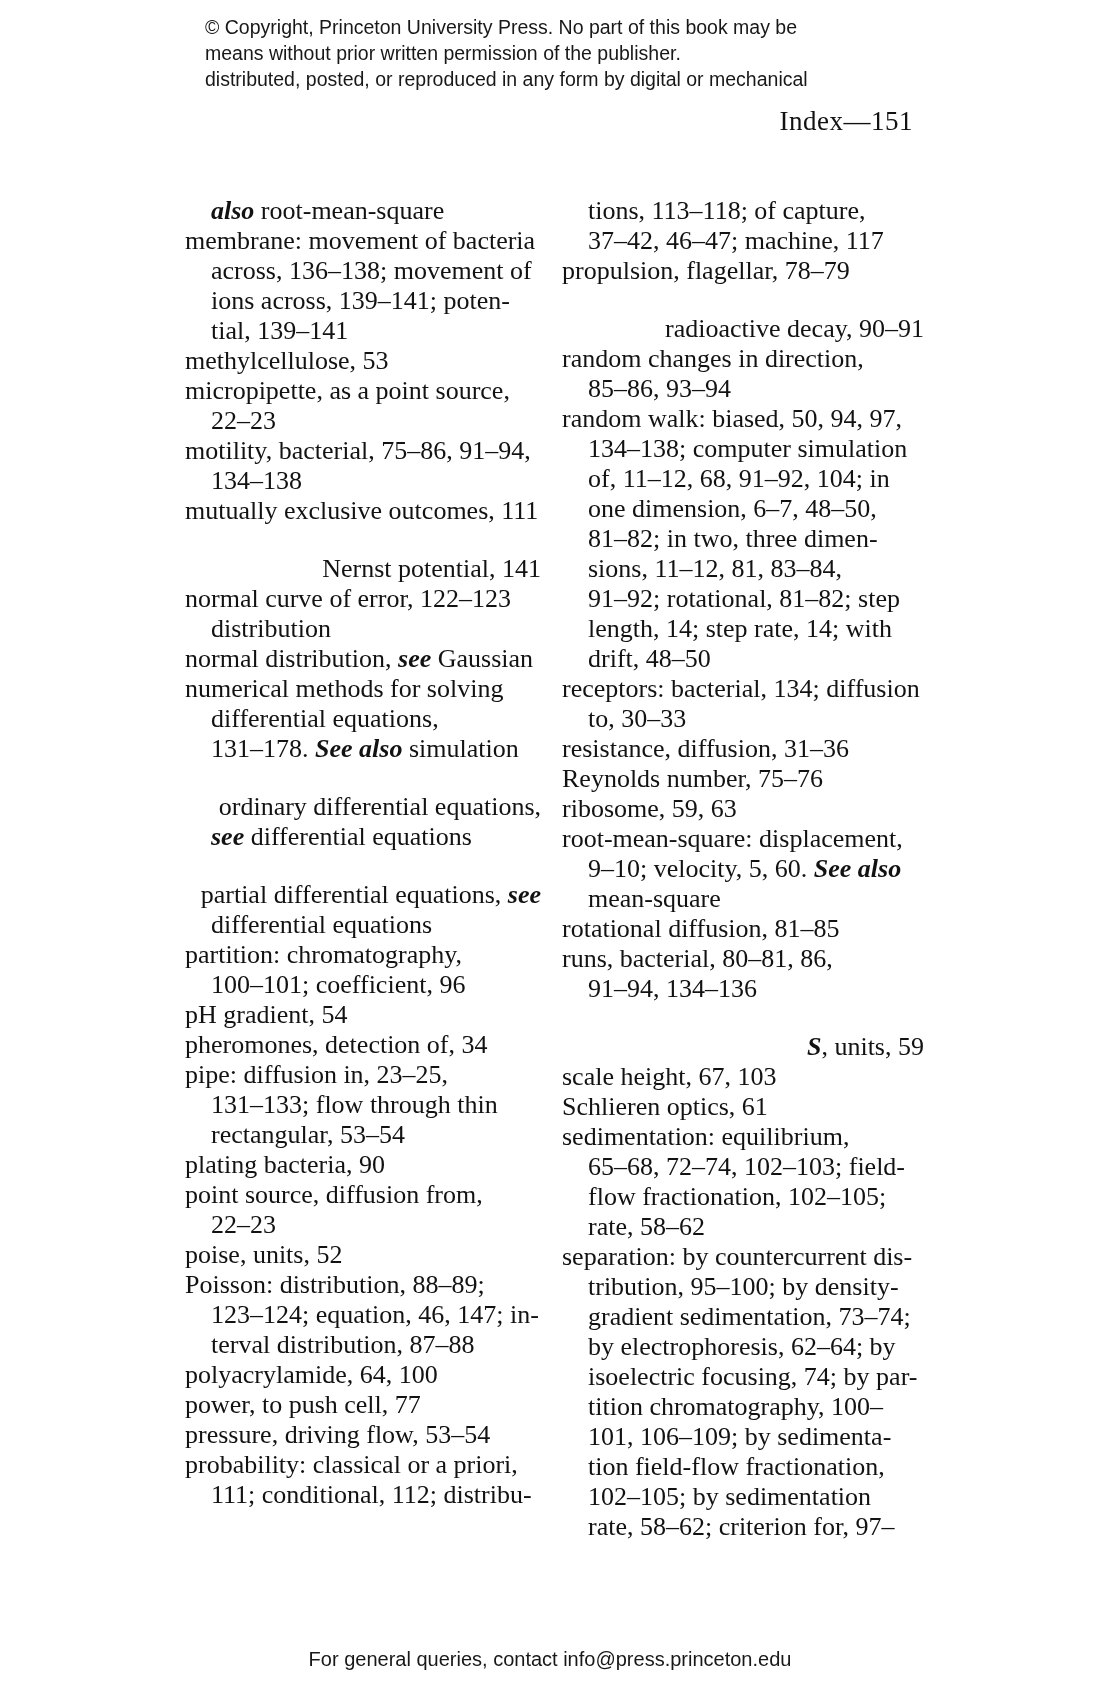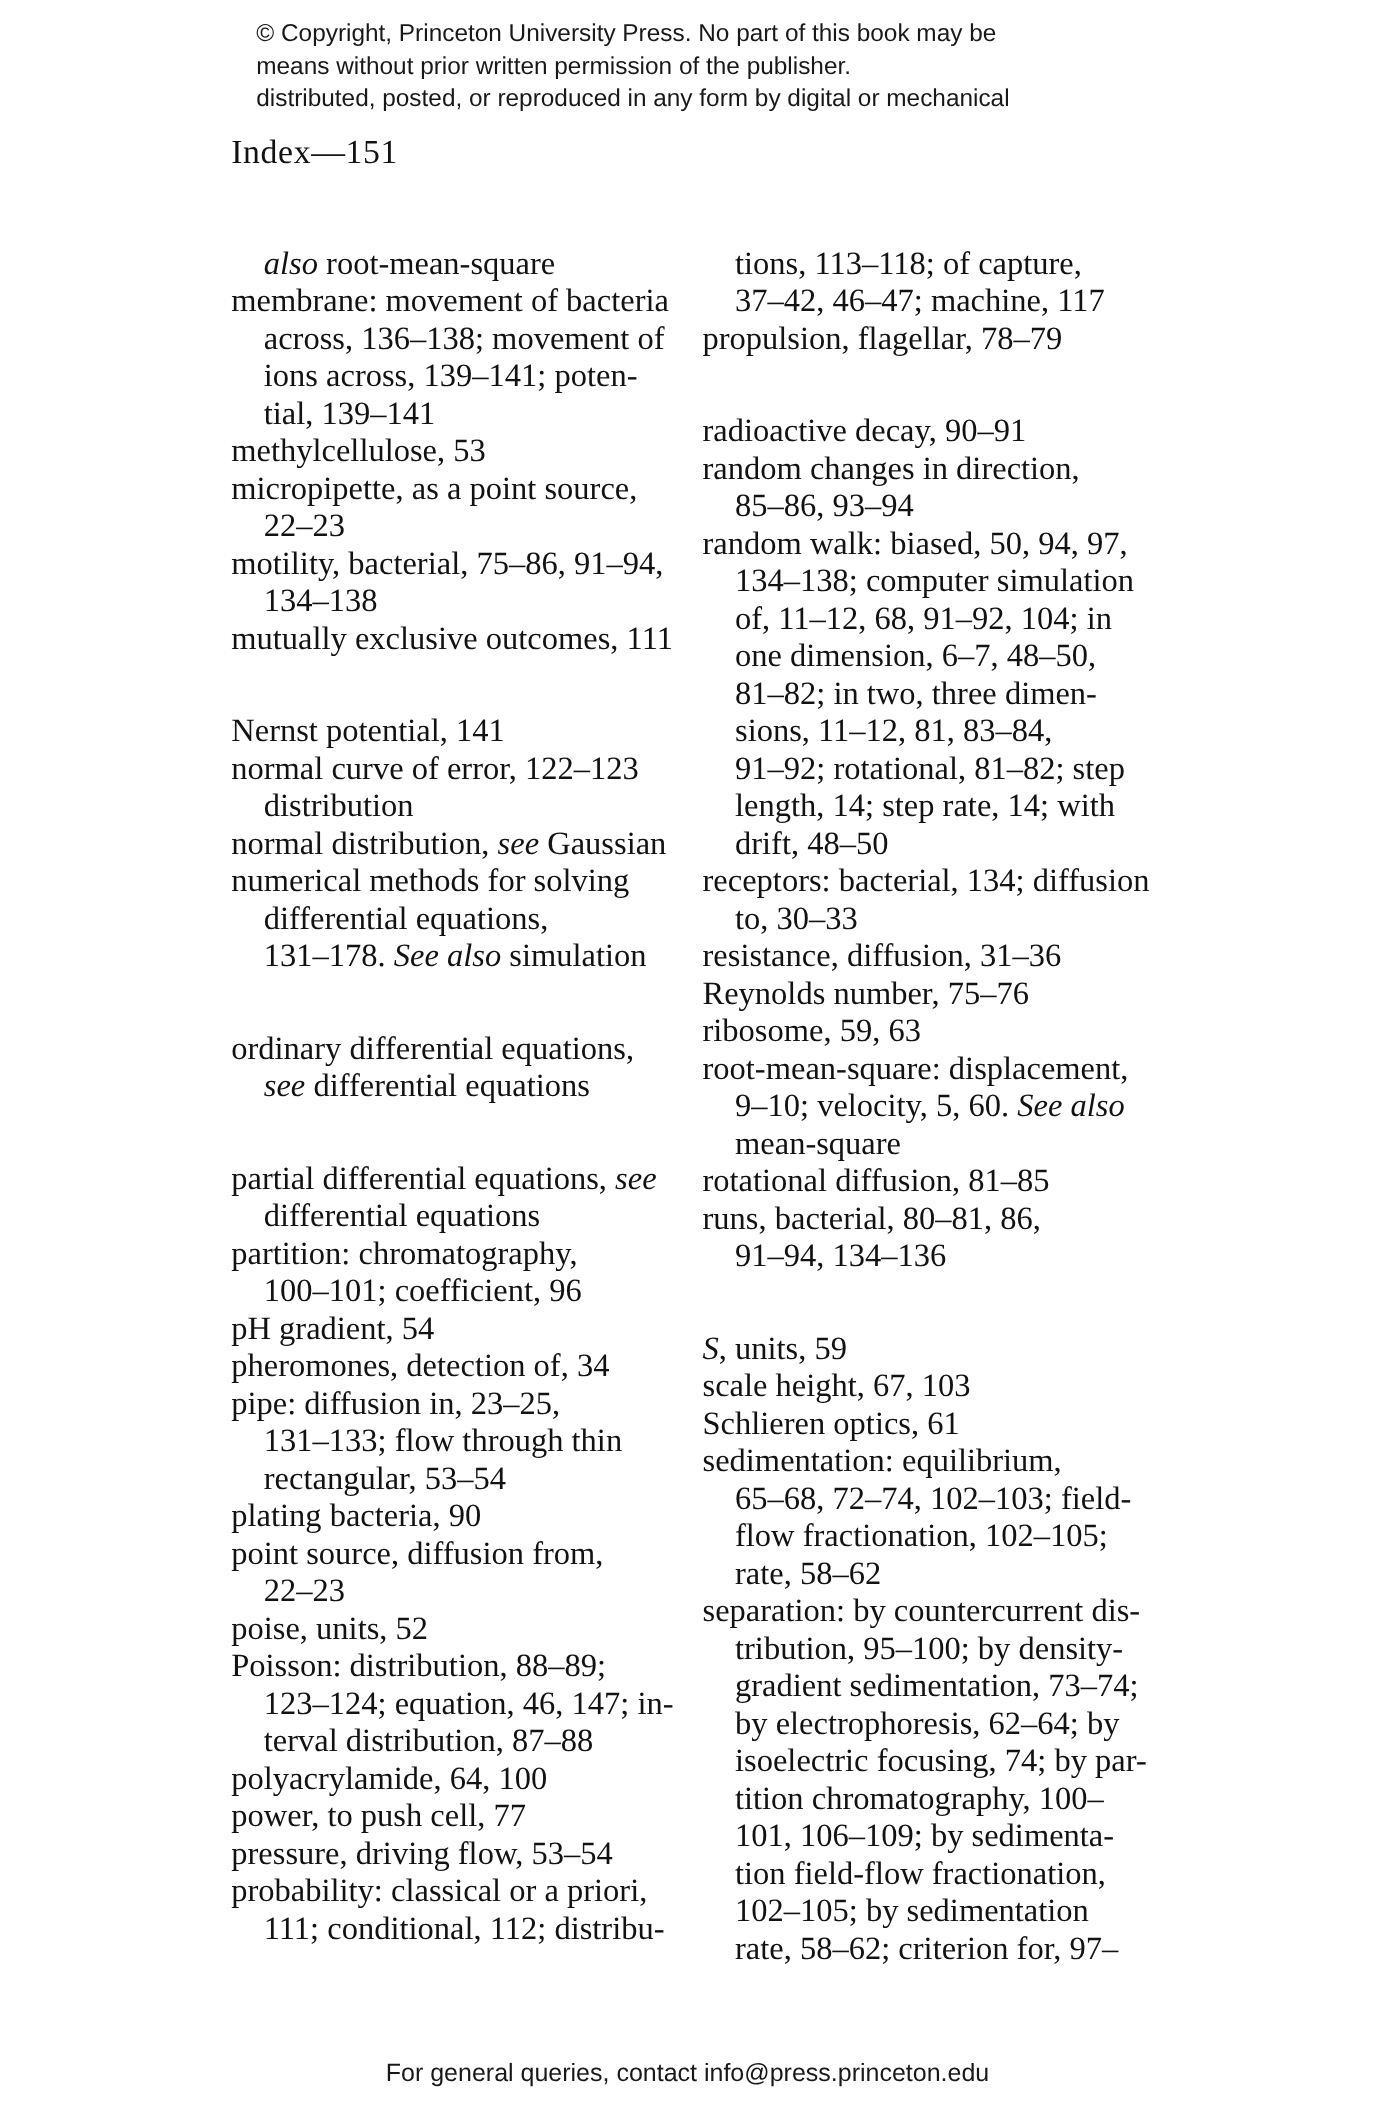--- a/index.html
+++ b/index.html
@@ -24,21 +24,21 @@
     font-family: "Liberation Sans", sans-serif;
     font-size: 19.5px;
     line-height: 26px;
     color: #181818;
   }
   .page-header {
     position: absolute;
     left: 185px;
     top: 106px;
     width: 728px;
-    text-align: left;
+    text-align: right;
     font-size: 27px;
     letter-spacing: 0.5px;
     color: #121212;
   }
   .columns {
     position: absolute;
     left: 185px;
     top: 196px;
     width: 732px;
     height: 1400px;
@@ -48,22 +48,22 @@
     top: 0;
     font-size: 26px;
     line-height: 30px;
     color: #121212;
     white-space: nowrap;
   }
   .col-left  { left: 0;     width: 356px; }
   .col-right { left: 377px; width: 362px; }
   .idx-line { min-height: 30px; }
   .idx-line.indent { padding-left: 26px; }
-  .idx-line.gap { margin-top: 44px; }
-  .it { font-style: italic; }
+  .idx-line.gap { margin-top: 28px; text-align: right; }
+  .it { font-style: italic; font-weight: bold; }
   .page-footer {
     position: absolute;
     left: 0;
     top: 1648px;
     width: 1100px;
     text-align: center;
     font-family: "Liberation Sans", sans-serif;
     font-size: 20px;
     color: #181818;
   }

